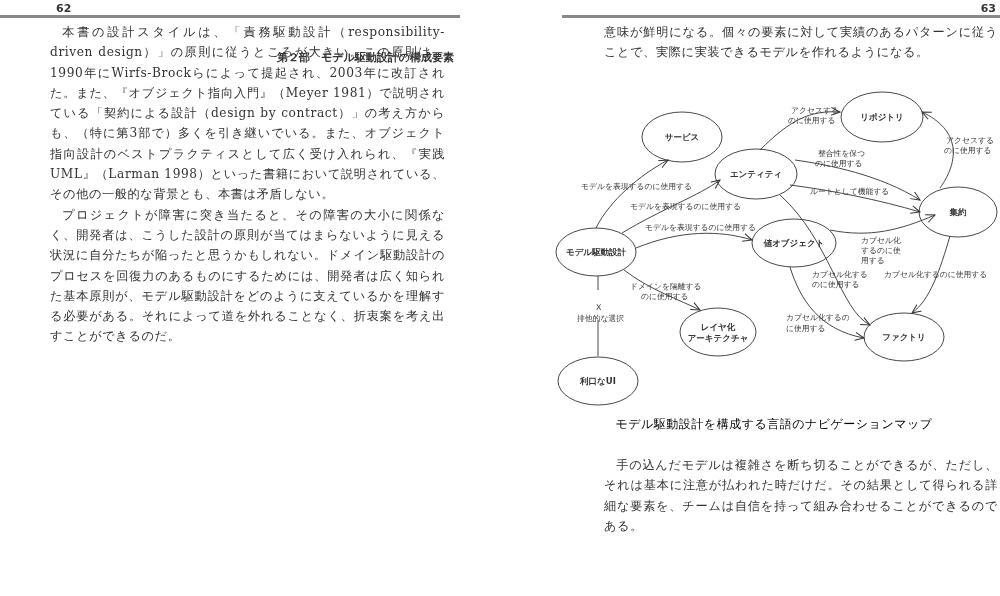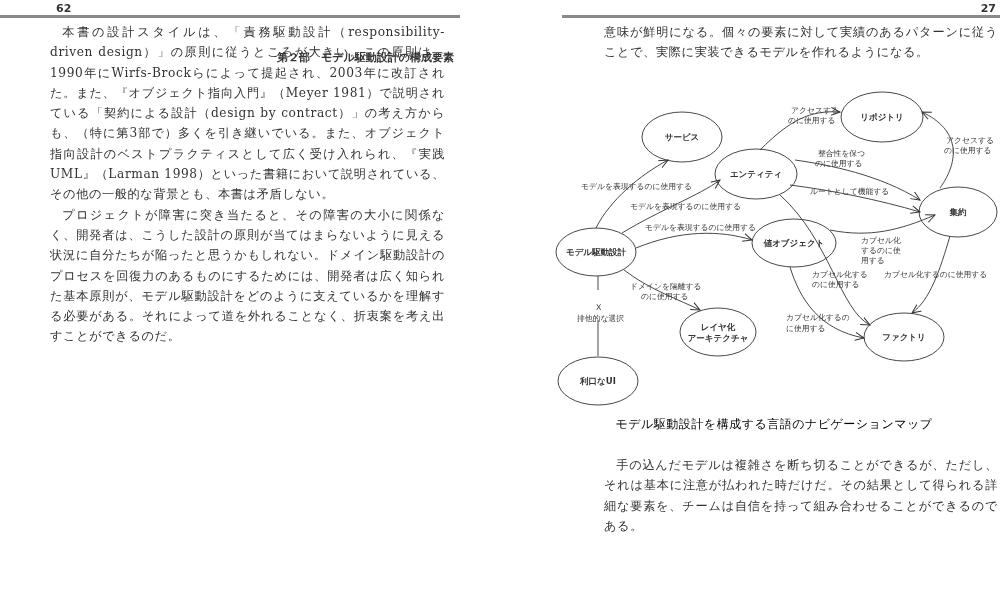--- a/index.html
+++ b/index.html
@@ -28,21 +28,21 @@
   <div class="body-text" style="left:50px; top:22px; width:395px;">
     <p>本書の設計スタイルは、「責務駆動設計（responsibility-driven design）」の原則に従うところが大きい。この原則は、1990年にWirfs-Brockらによって提起され、2003年に改訂された。また、『オブジェクト指向入門』（Meyer 1981）で説明されている「契約による設計（design by contract）」の考え方からも、（特に第3部で）多くを引き継いでいる。また、オブジェクト指向設計のベストプラクティスとして広く受け入れられ、『実践UML』（Larman 1998）といった書籍において説明されている、その他の一般的な背景とも、本書は矛盾しない。</p>
     <p>プロジェクトが障害に突き当たると、その障害の大小に関係なく、開発者は、こうした設計の原則が当てはまらないように見える状況に自分たちが陥ったと思うかもしれない。ドメイン駆動設計のプロセスを回復力のあるものにするためには、開発者は広く知られた基本原則が、モデル駆動設計をどのように支えているかを理解する必要がある。それによって道を外れることなく、折衷案を考え出すことができるのだ。</p>
 
   </div>
 </div>
 
 <div class="gutter"></div>
 
 <div class="page right">
-  <div class="header" style="right:4px;">27</div>
+  <div class="header" style="right:4px;">63</div>
   <div class="rule" style="left:14px; width:438px;"></div>
   <div class="body-text" style="left:56px; top:22px; width:394px;">
     <p class="noindent">意味が鮮明になる。個々の要素に対して実績のあるパターンに従うことで、実際に実装できるモデルを作れるようになる。</p>
   </div>
   <div class="body-text" style="left:56px; top:455px; width:394px;">
     <p>手の込んだモデルは複雑さを断ち切ることができるが、ただし、それは基本に注意が払われた時だけだ。その結果として得られる詳細な要素を、チームは自信を持って組み合わせることができるのである。</p>
   </div>
 </div>
 
 <svg class="diagram" viewBox="548 85 452 340">

